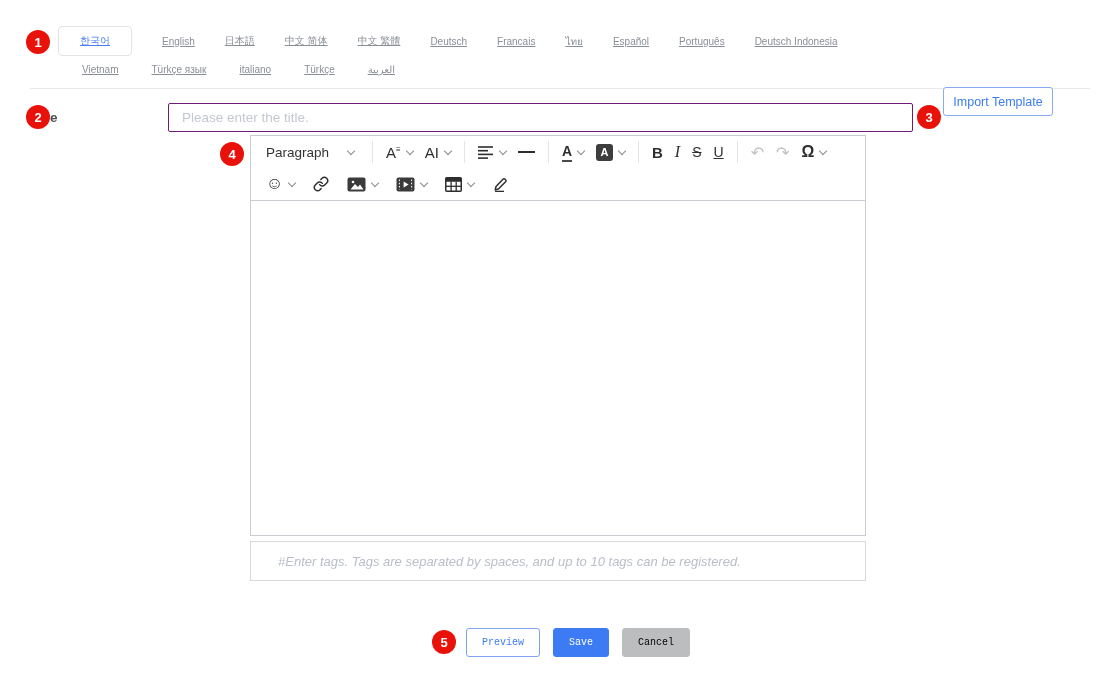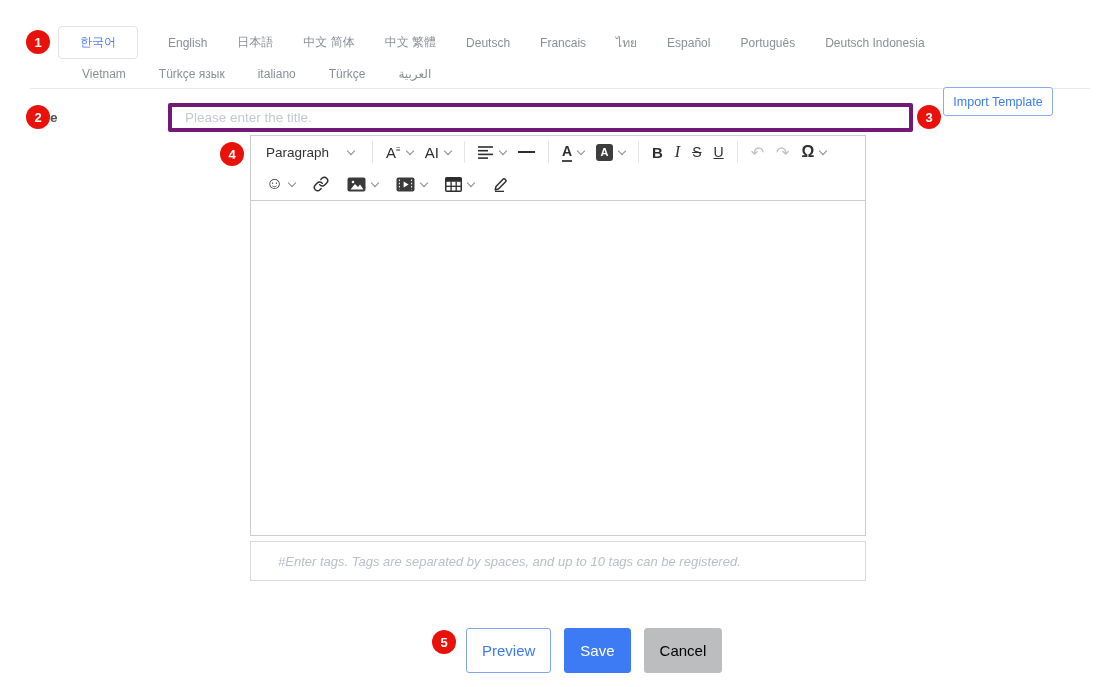--- a/index.html
+++ b/index.html
@@ -9,29 +9,29 @@
 
   
   .badge { position:absolute; width:24px; height:24px; border-radius:50%;
            background:#e8120b; color:#fff; font-size:13px; font-weight:bold;
            display:flex; align-items:center; justify-content:center; z-index:5; }
 
   
   .tabs { position:absolute; left:58px; top:26px; }
   .tab-row { display:flex; align-items:center; gap:30px; }
   .tab-row.second { margin-top:8px; margin-left:24px; gap:33px; }
-  .tab { font-size:12px; color:#8a8f96; white-space:nowrap; cursor:default; }
+  .tab { font-size:10px; color:#8a8f96; white-space:nowrap; cursor:default;text-decoration:underline; }
   .tab.active { color:#4b7cf5; background:#fff; border:1px solid #e3e3e6;
                 border-radius:4px; padding:7px 21px; font-weight:500; }
   .tabs-divider { position:absolute; left:30px; top:88px; width:1060px; height:1px; background:#e9e9eb; }
 
   
   .title-label { position:absolute; left:30px; top:110px; font-size:13.5px; font-weight:600; color:#4b4f55; }
   .title-input { position:absolute; left:168px; top:103px; width:745px; height:29px;
-                 border:4px solid #701a75; border-radius:2px; padding:0 13px;
+                 border:1px solid #701a75; border-radius:2px; padding:0 13px;
                  font-size:13.5px; color:#333; font-family:"Liberation Sans",sans-serif; outline:none; }
   .title-input::placeholder { color:#c3c8d0; }
   .import-btn { position:absolute; left:943px; top:87px; width:110px; height:29px;
                 background:#fff; border:1px solid #8aabf2; border-radius:3px;
                 color:#3d7bf4; font-size:12.5px; font-family:"Liberation Sans",sans-serif; cursor:pointer; }
 
   
   .editor { position:absolute; left:250px; top:135px; width:616px; }
   .toolbar { border:1px solid #c9ccd1; background:#fff; }
   .tb-row { display:flex; align-items:center; height:32px; padding:0 9px; }
@@ -56,22 +56,22 @@
   .editor-content { height:335px; background:#fff; border:1px solid #c9ccd1; border-top:none; outline:none; }
 
   
   .tags-input { position:absolute; left:250px; top:541px; width:616px; height:40px;
                 border:1px solid #d6d9de; background:#fff; padding:0 27px;
                 font-size:13px; color:#333; font-family:"Liberation Sans",sans-serif; outline:none;font-style:italic; }
   .tags-input::placeholder { color:#b9bec7; }
 
   
   .actions { position:absolute; left:466px; top:628px; display:flex; gap:13px; }
-  .btn { height:45px; border-radius:3px; font-size:15px; padding:0 15px;
-         font-family:Liberation Sans, sans-serif; cursor:pointer; }
+  .btn { height:29px; border-radius:3px; font-size:10px; padding:0 15px;
+         font-family:Liberation Mono, monospace; cursor:pointer; }
   .btn-preview { background:#fff; border:1px solid #7fa3f2; color:#3d7bf4; }
   .btn-save { background:#3d7bf4; border:1px solid #3d7bf4; color:#fff; }
   .btn-cancel { background:#bcbdbf; border:1px solid #bcbdbf; color:#000000; }
 
   svg { display:block; }
 </style>
 </head>
 <body>
 
 <div class="screen">

